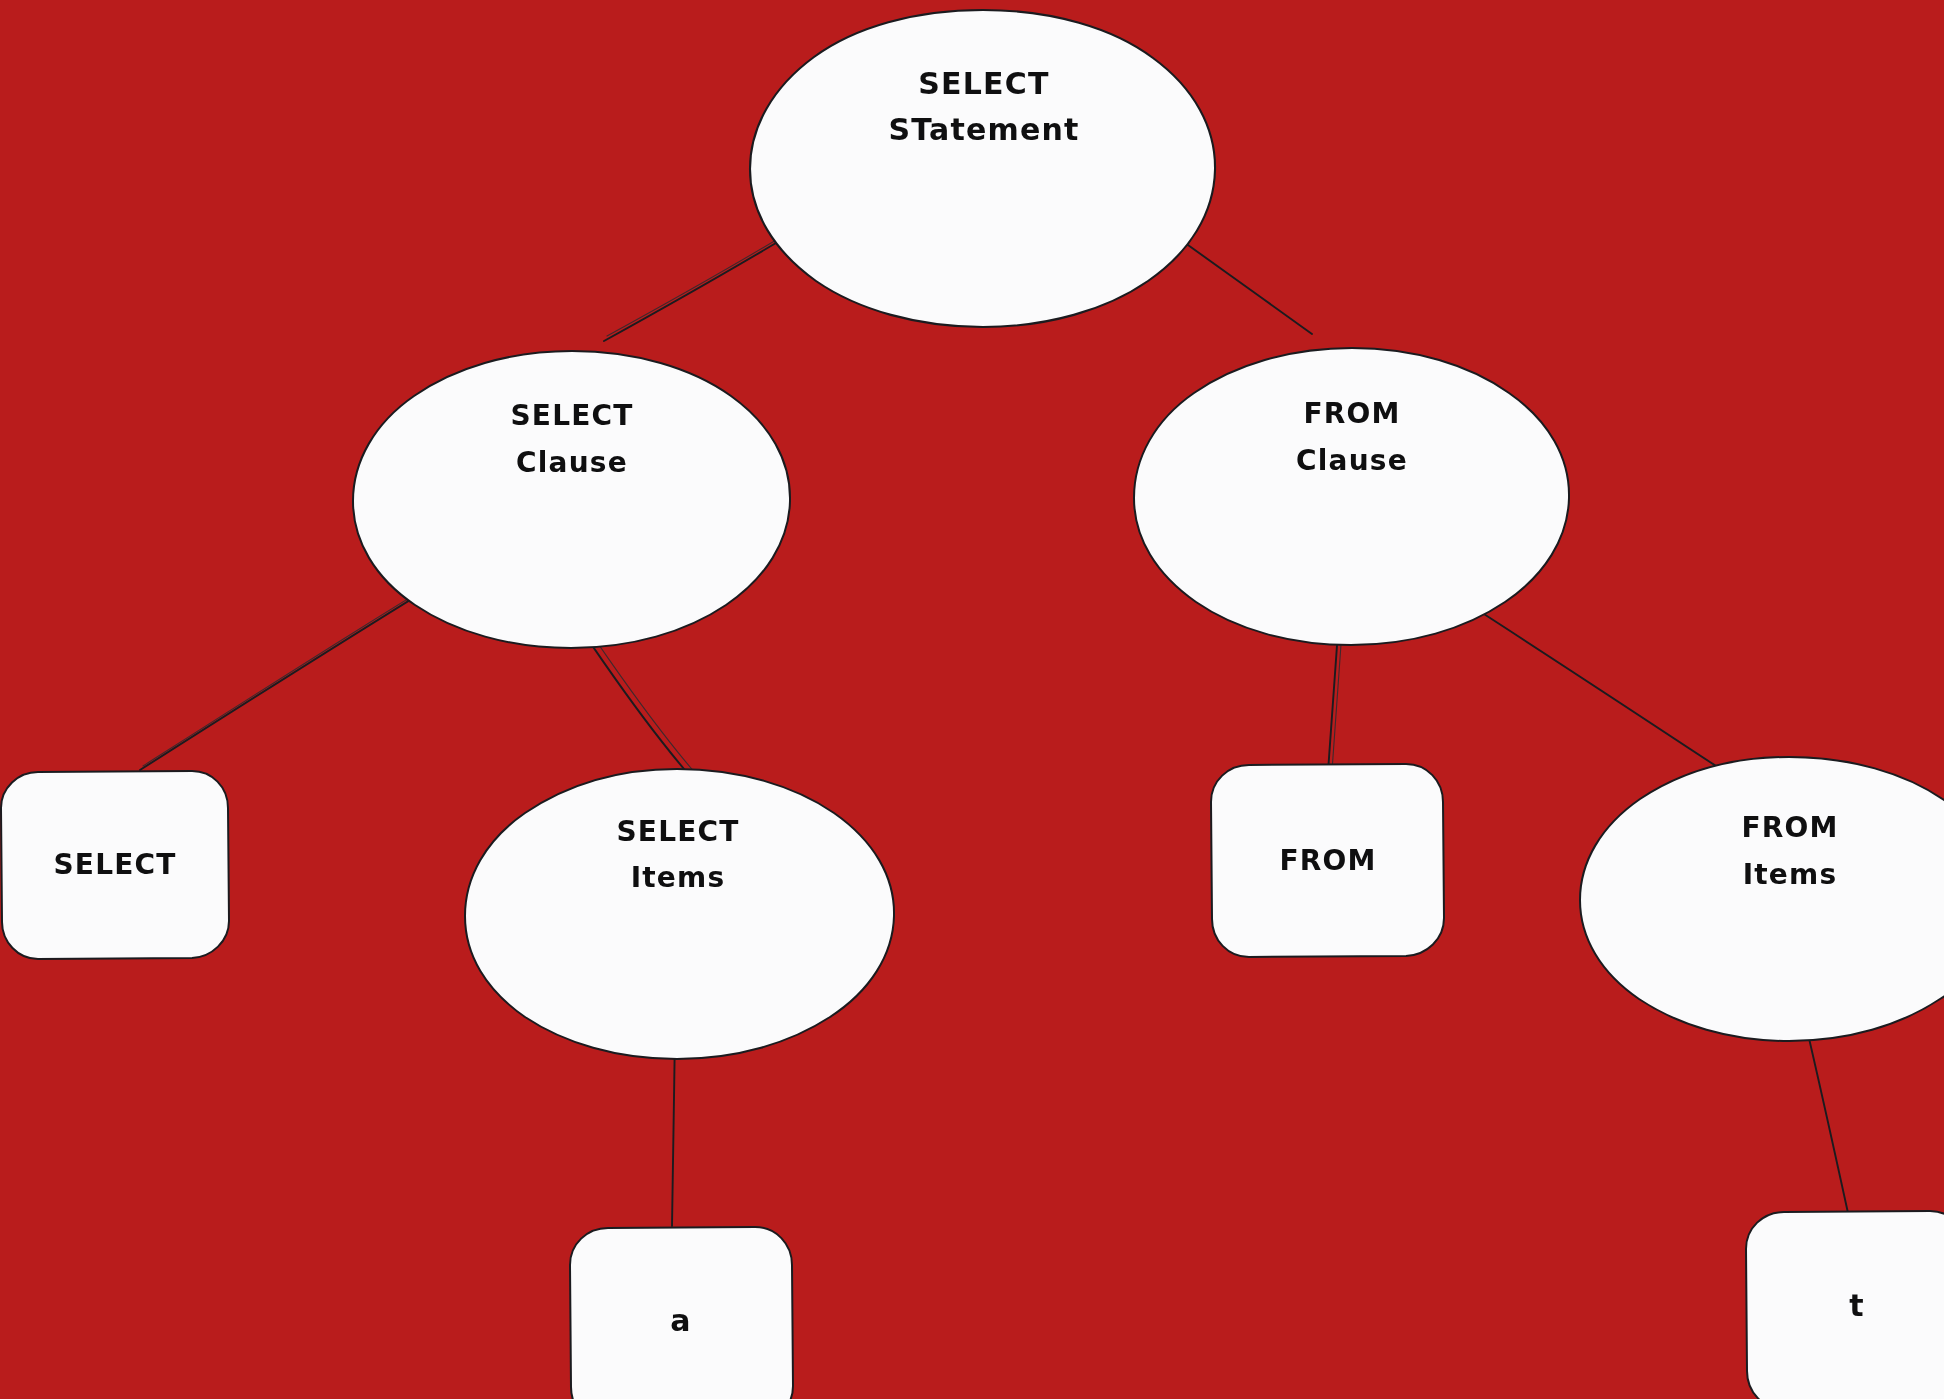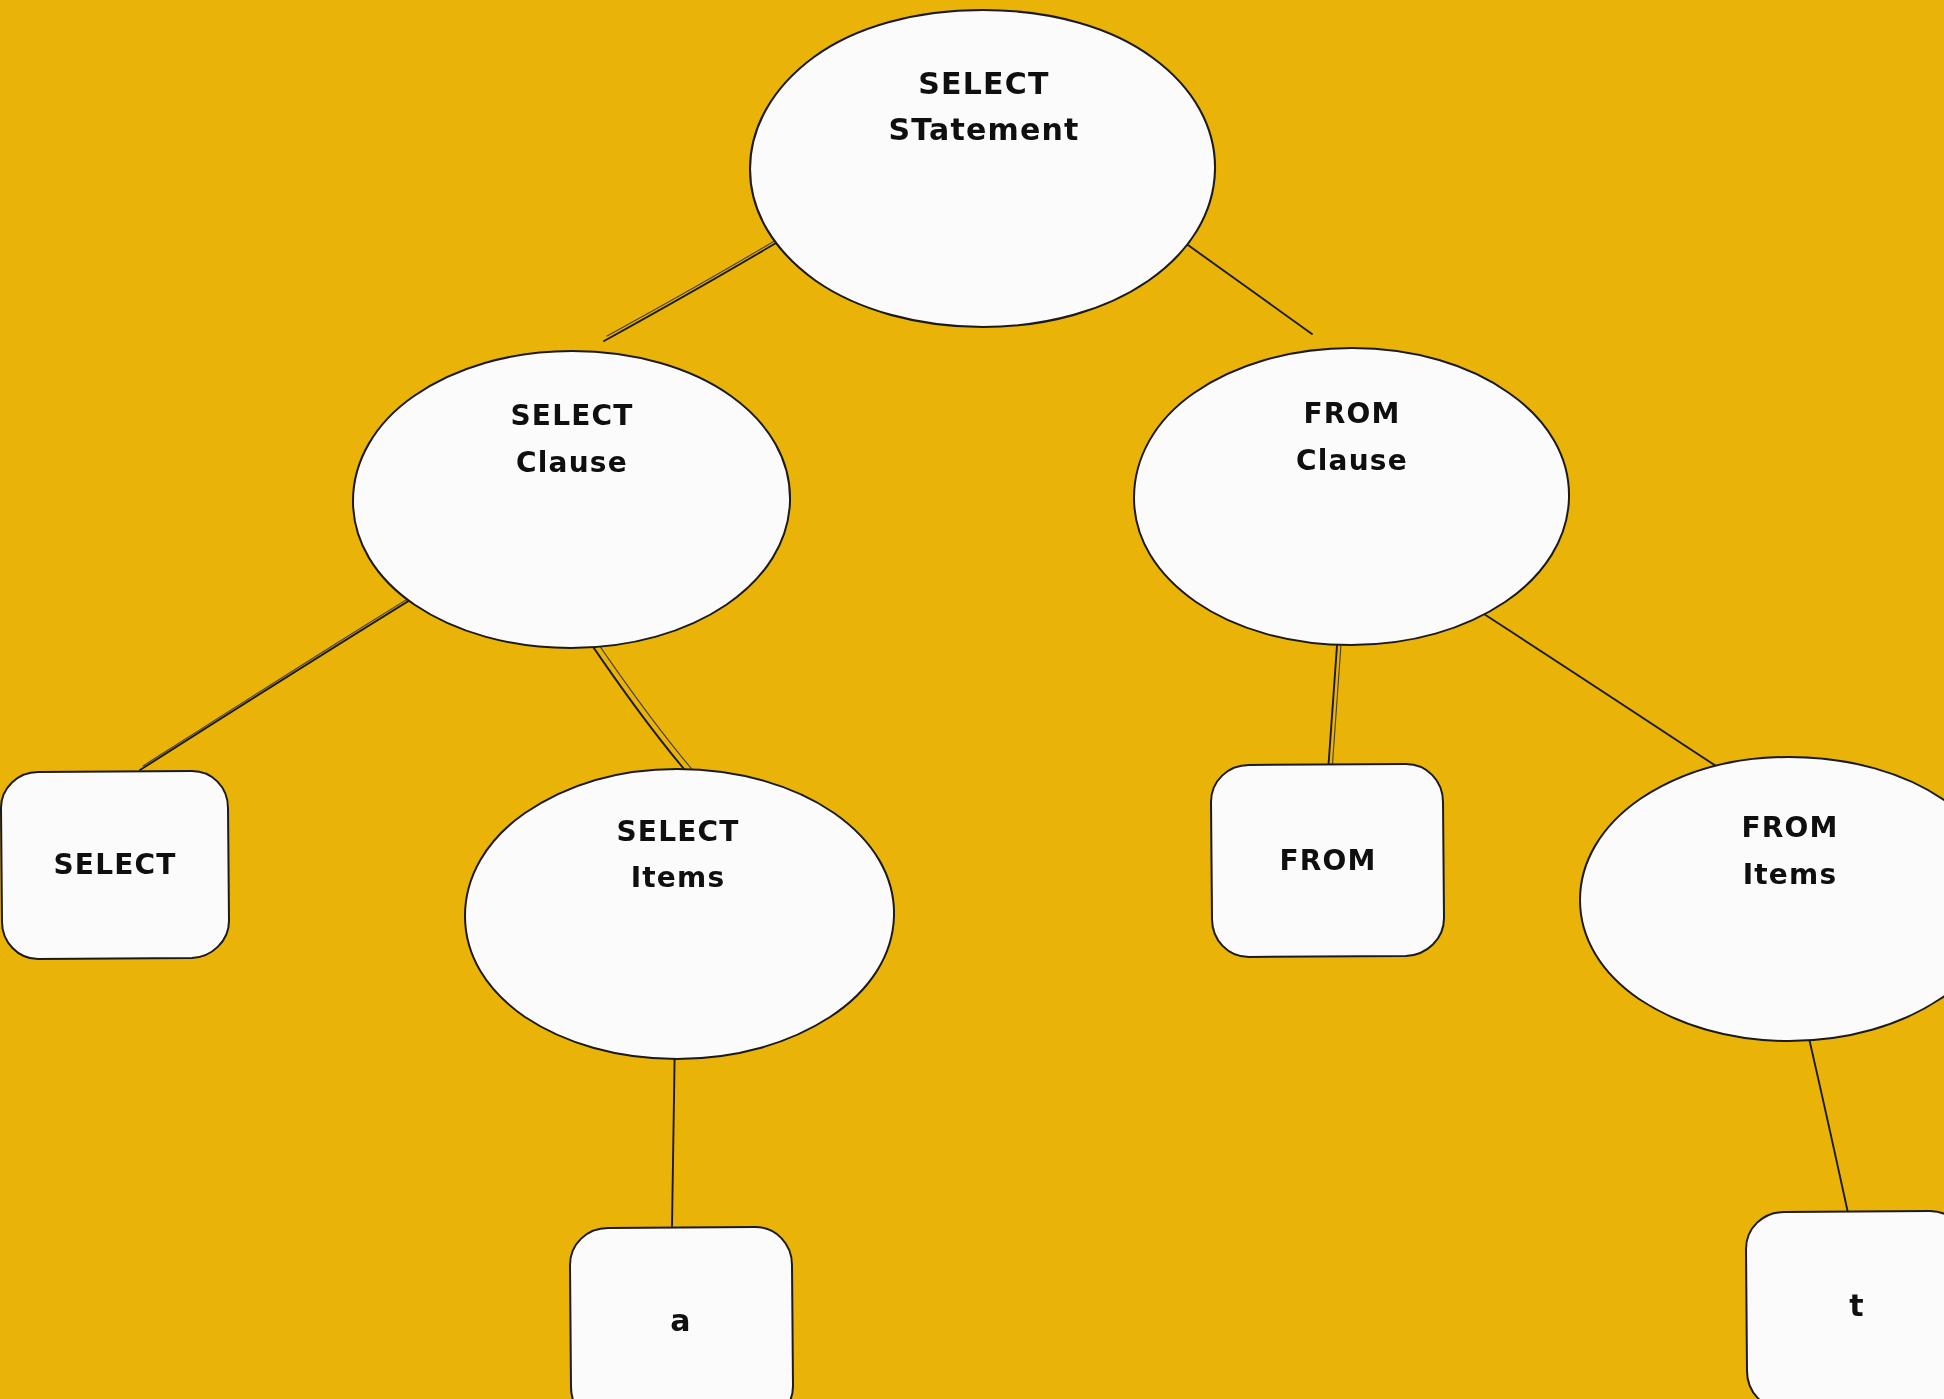--- a/index.html
+++ b/index.html
@@ -11,21 +11,21 @@
   body {
     width: 1944px;
     height: 1399px;
     overflow: hidden;
     font-family: "DejaVu Sans", sans-serif;
   }
   #diagram-root {
     position: relative;
     width: 1944px;
     height: 1399px;
-    background: #eab308;
+    background: #b91c1c;
   }
   svg#tree-canvas {
     position: absolute;
     top: 0;
     left: 0;
     width: 1944px;
     height: 1399px;
     display: block;
   }
   .node-label {

